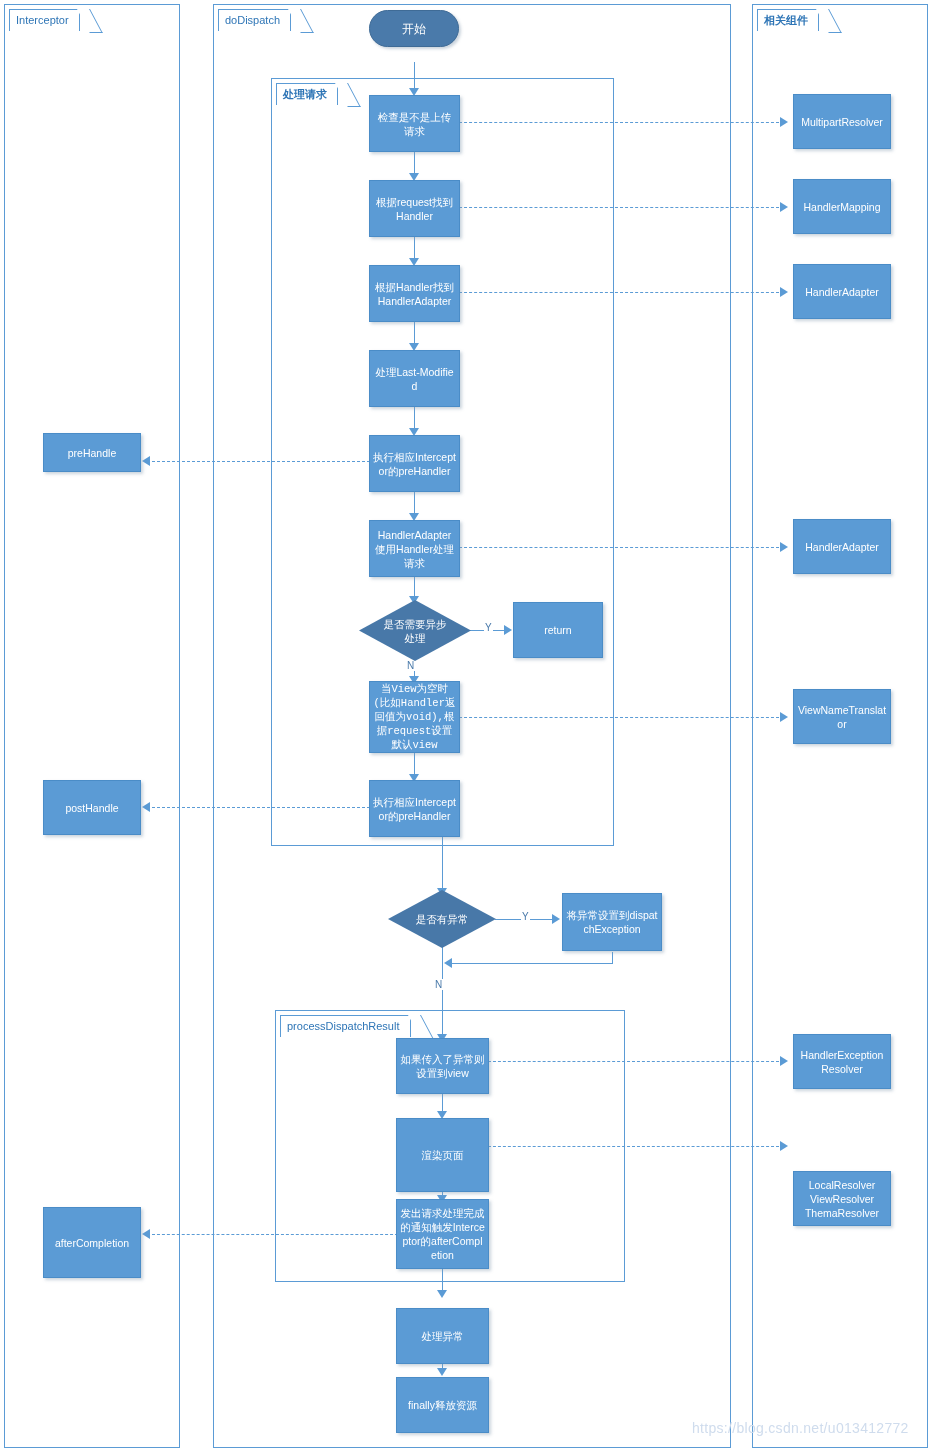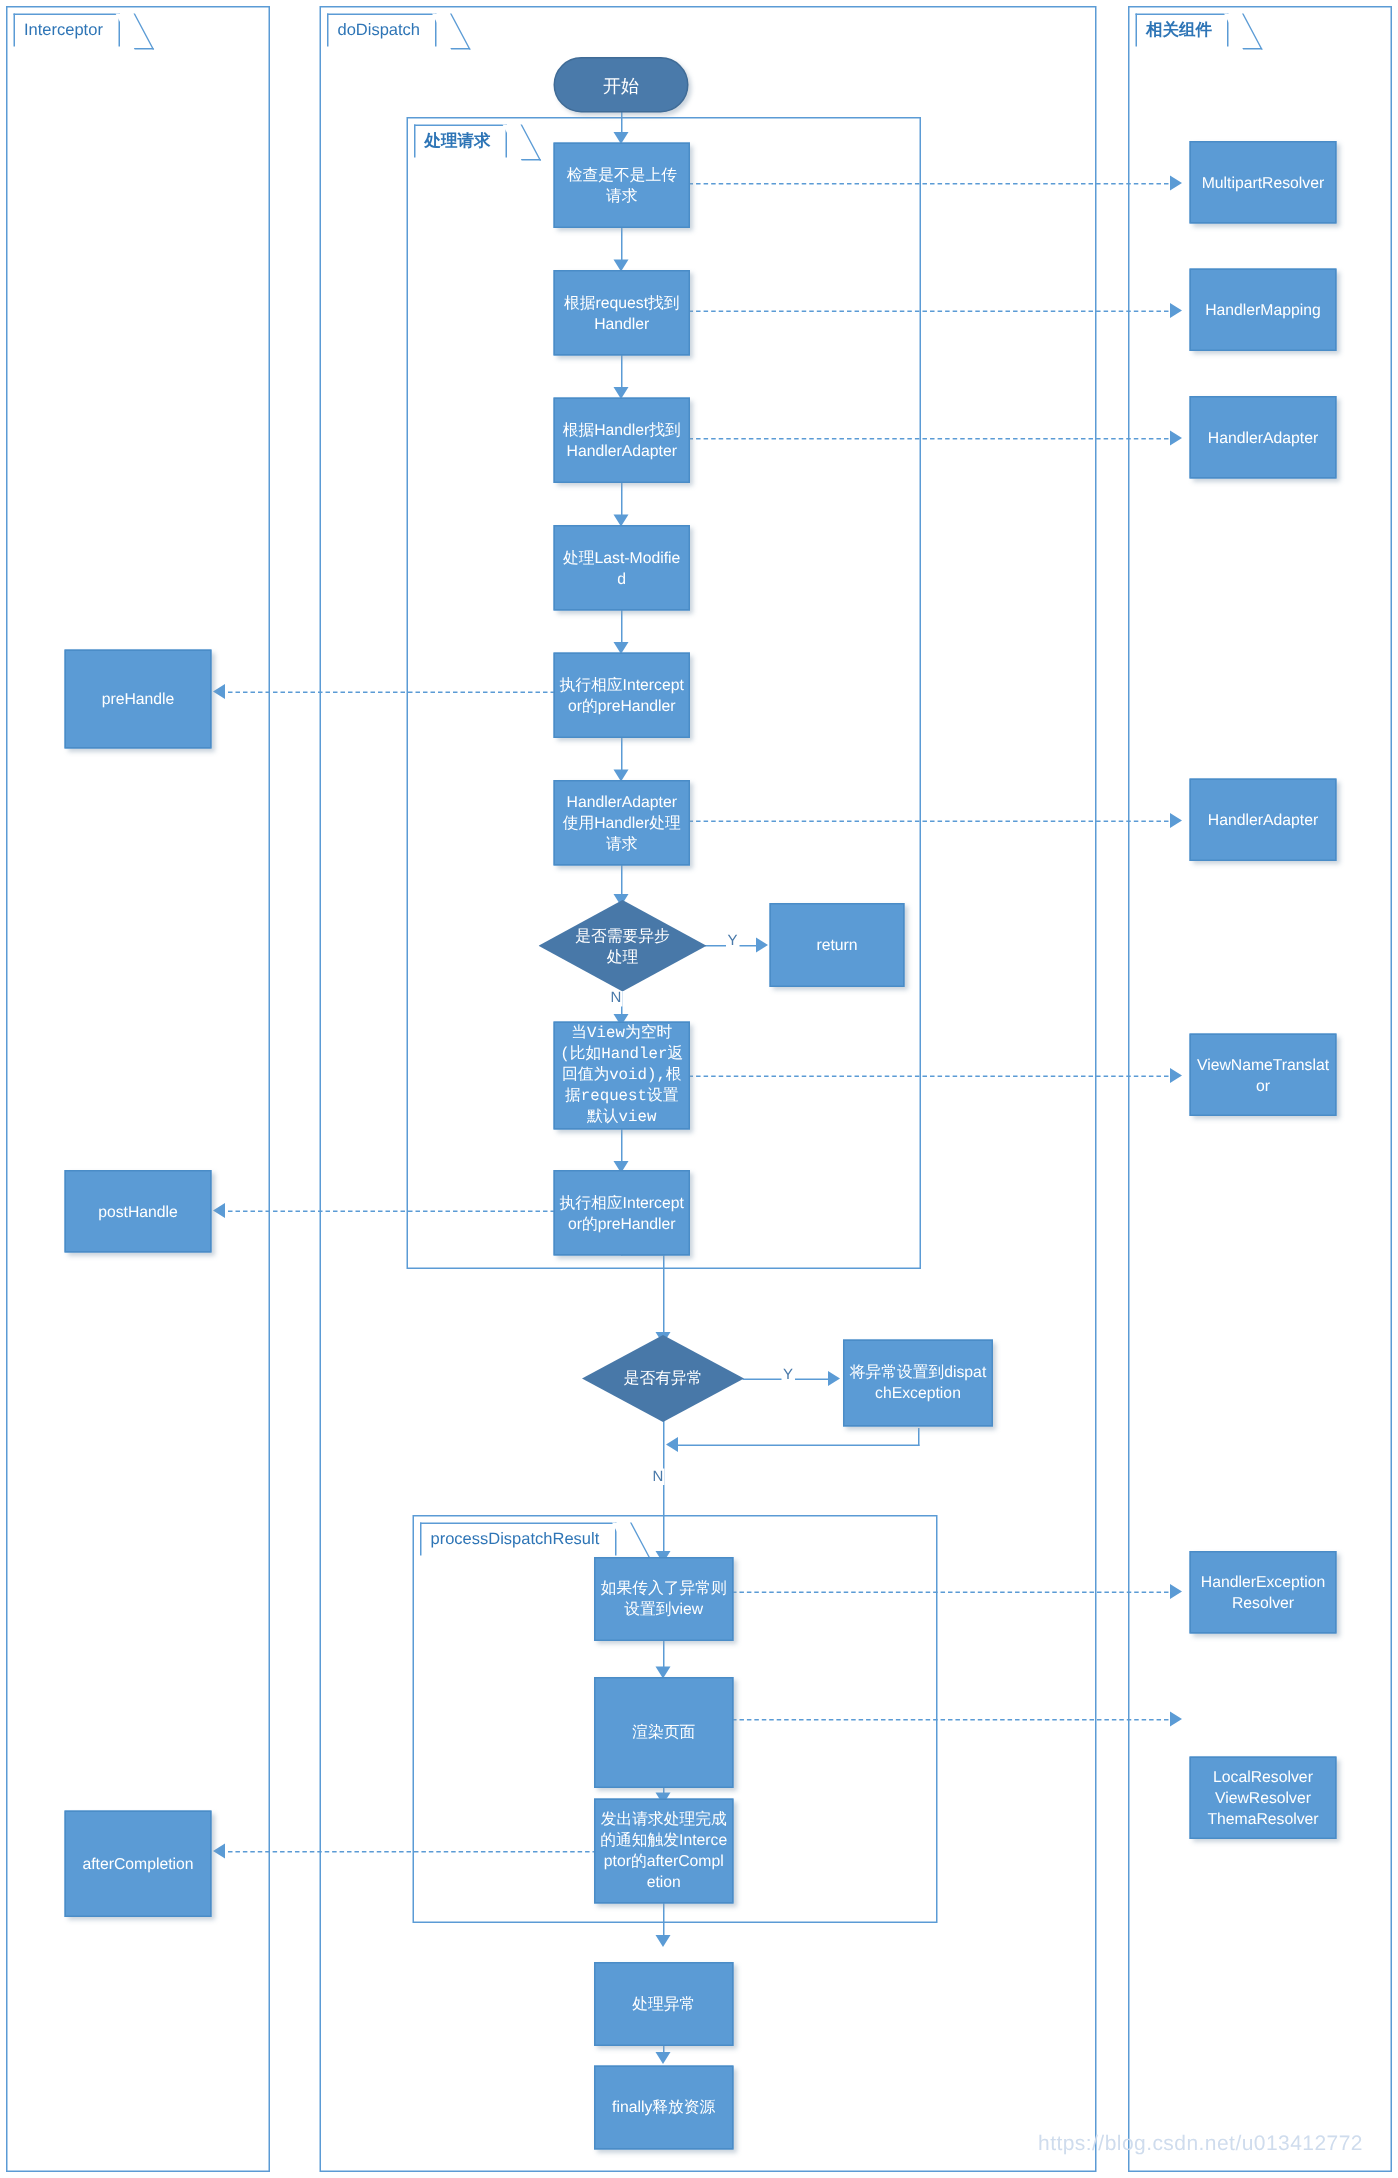--- a/index.html
+++ b/index.html
@@ -260,21 +260,21 @@
 
   <div class="dash h" style="left:152px; top:461px; width:218px;"></div>
   <div class="arrow left" style="left:142px; top:456px;"></div>
 
   <div class="dash h" style="left:152px; top:807px; width:218px;"></div>
   <div class="arrow left" style="left:142px; top:802px;"></div>
 
   <div class="dash h" style="left:152px; top:1234px; width:246px;"></div>
   <div class="arrow left" style="left:142px; top:1229px;"></div>
 
-  <div class="node terminator" style="left:369px; top:38px; width:90px; height:37px;">开始</div>
+  <div class="node terminator" style="left:369px; top:10px; width:90px; height:37px;">开始</div>
 
   <div class="node" style="left:369px; top:95px; width:91px; height:57px;">检查是不是上传请求</div>
 
   <div class="node" style="left:369px; top:180px; width:91px; height:57px;">根据request找到Handler</div>
 
   <div class="node" style="left:369px; top:265px; width:91px; height:57px;">根据Handler找到HandlerAdapter</div>
 
   <div class="node" style="left:369px; top:350px; width:91px; height:57px;">处理Last-Modified</div>
 
   <div class="node" style="left:369px; top:435px; width:91px; height:57px;">执行相应Interceptor的preHandler</div>
@@ -302,21 +302,21 @@
   <div class="node" style="left:396px; top:1038px; width:93px; height:56px;">如果传入了异常则设置到view</div>
 
   <div class="node" style="left:396px; top:1118px; width:93px; height:74px;">渲染页面</div>
 
   <div class="node" style="left:396px; top:1199px; width:93px; height:70px;">发出请求处理完成的通知触发Interceptor的afterCompletion</div>
 
   <div class="node" style="left:396px; top:1293px; width:93px; height:56px;margin-top:15px;">处理异常</div>
 
   <div class="node" style="left:396px; top:1377px; width:93px; height:56px;">finally释放资源</div>
 
-  <div class="node" style="left:43px; top:433px; width:98px; height:66px;">preHandle</div>
+  <div class="node" style="left:43px; top:433px; width:98px; height:39px;">preHandle</div>
 
   <div class="node" style="left:43px; top:780px; width:98px; height:55px;">postHandle</div>
 
   <div class="node" style="left:43px; top:1207px; width:98px; height:71px;">afterCompletion</div>
 
   <div class="node" style="left:793px; top:94px; width:98px; height:55px;">MultipartResolver</div>
 
   <div class="node" style="left:793px; top:179px; width:98px; height:55px;">HandlerMapping</div>
 
   <div class="node" style="left:793px; top:264px; width:98px; height:55px;">HandlerAdapter</div>

